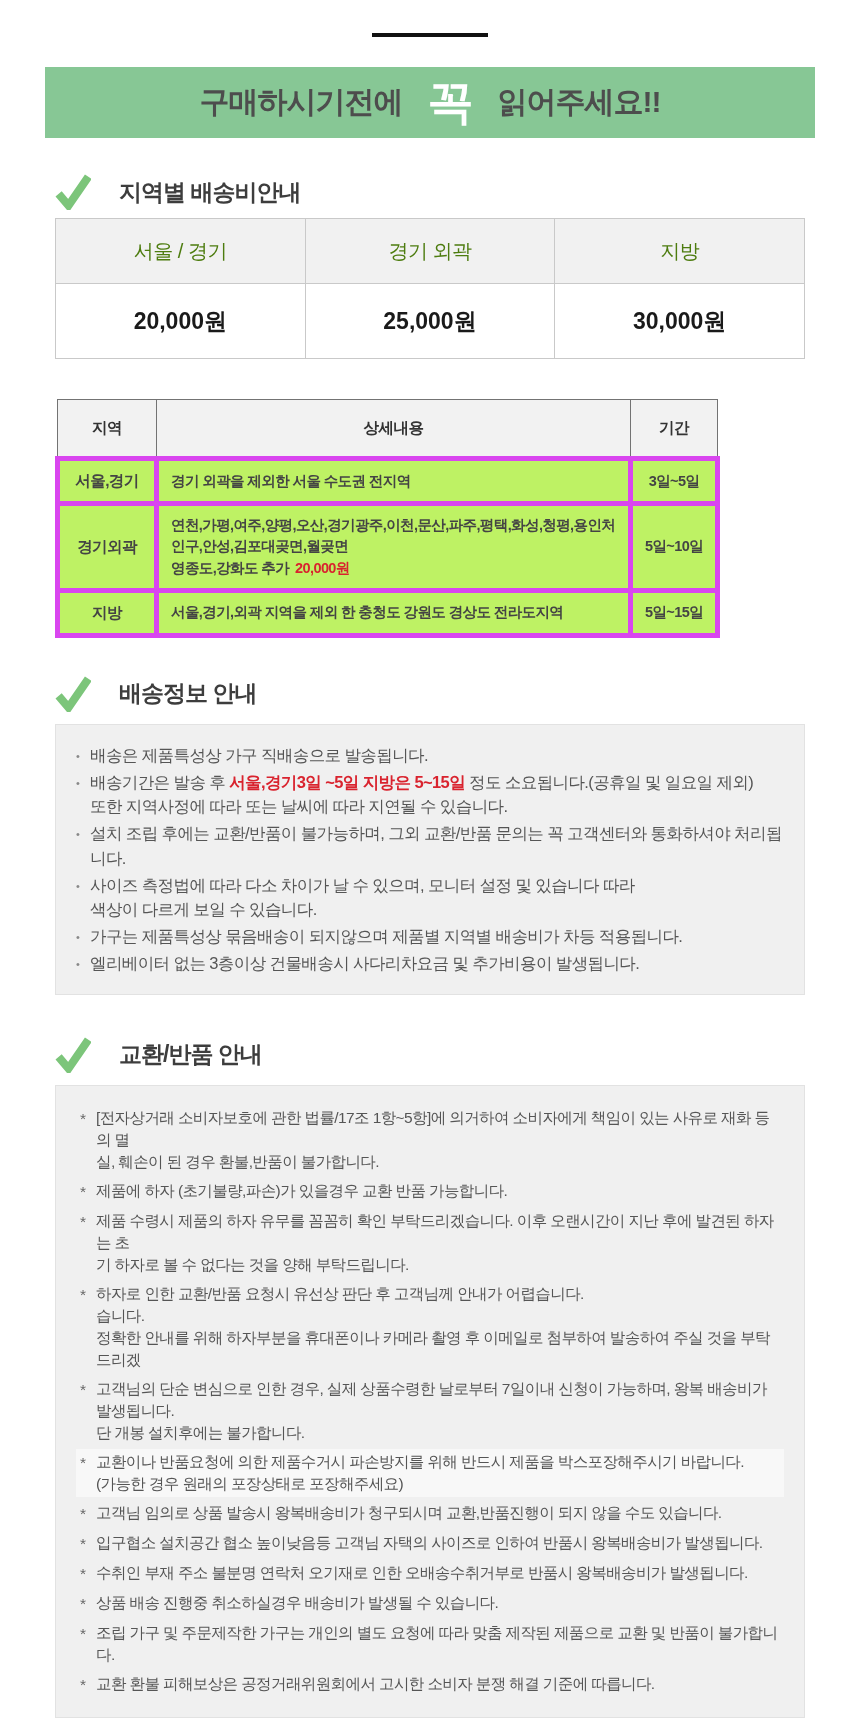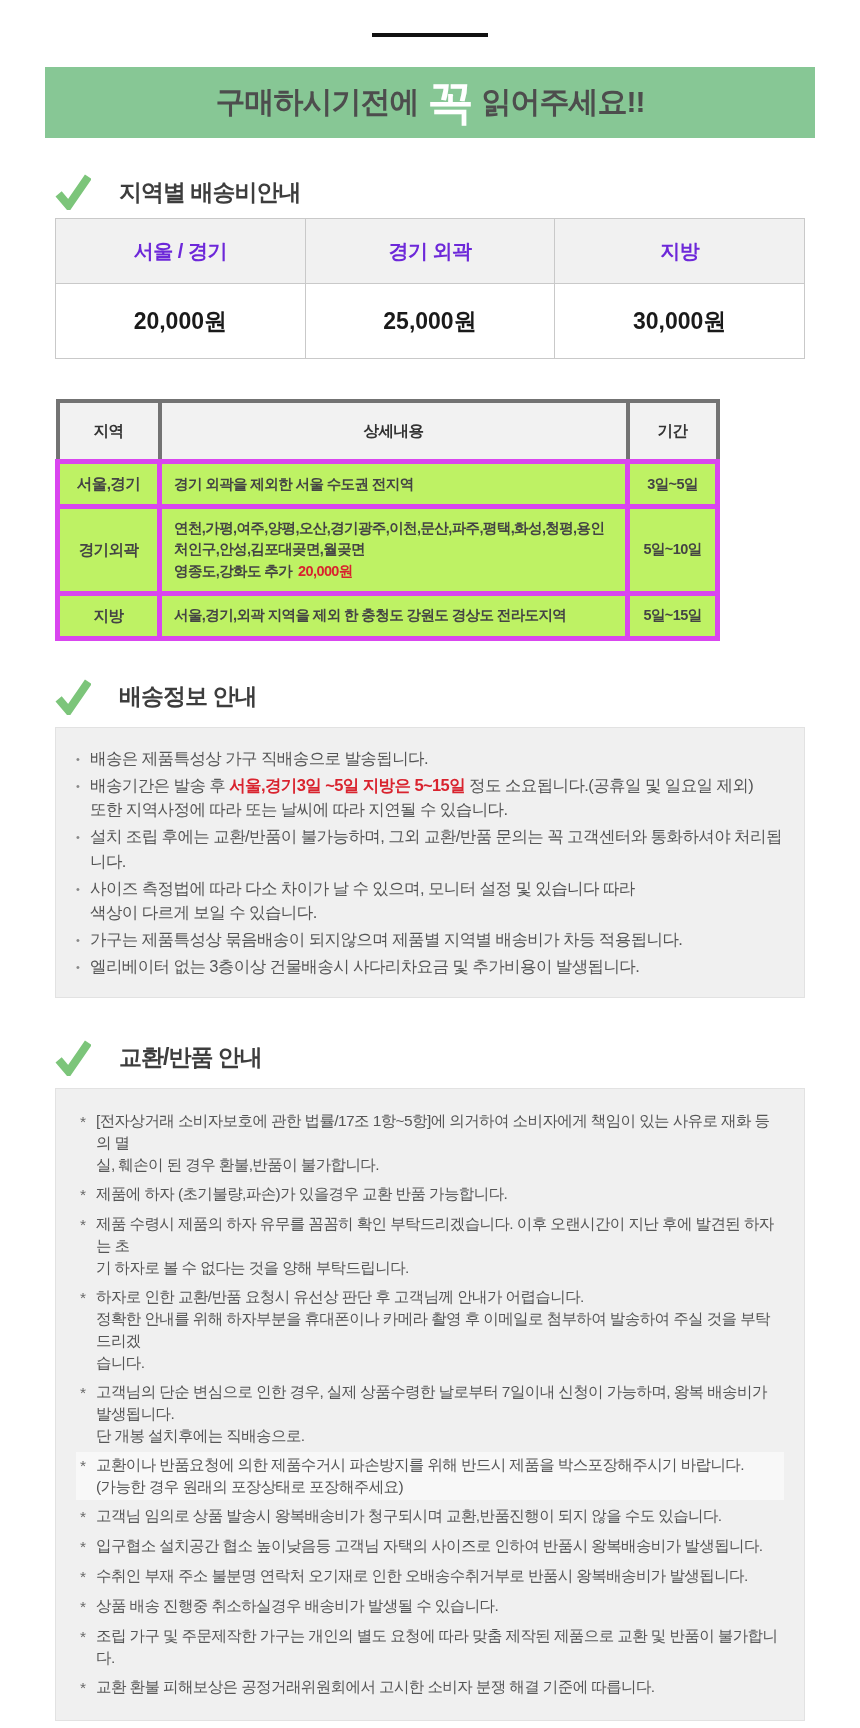--- a/index.html
+++ b/index.html
@@ -6,35 +6,35 @@
   .page{
     width:860px;min-height:1728px;background:#fff;margin:0 auto;
     font-family:"Liberation Sans","DejaVu Sans",sans-serif;color:#3f3f3f;
     overflow:hidden;box-sizing:border-box;
   }
   
   .top-line{width:116px;height:4px;background:#111;margin:33px auto 0;}
   
   .banner{
     margin:30px 45px 0;height:71px;background:#87c795;
-    display:flex;align-items:center;justify-content:center;
+    display:flex;align-items:center;justify-content:center;gap:16px;
   }
   .banner .t{font-size:30px;font-weight:bold;color:#4d4d4d;letter-spacing:-1px;}
   .banner .big{font-size:46px;font-weight:bold;color:#fff;margin:0 9px;letter-spacing:-1px;}
   
   .sec-head{display:flex;align-items:center;gap:28px;margin:36px 55px 0;}
   .sec-head .chk{width:36px;height:36px;flex:0 0 auto;}
   .sec-head h2{font-size:23px;color:#3d3d3d;margin:0;font-weight:700;letter-spacing:-1px;}
   
   .price-table{width:750px;border-collapse:collapse;margin:8px 55px 0;table-layout:fixed;}
-  .price-table th{background:#f1f1f1;border:1px solid #c9c9c9;height:62px;font-size:20px;font-weight:700;color:#6d28d9;letter-spacing:-0.5px;}
+  .price-table th{background:#f1f1f1;border:1px solid #c9c9c9;height:62px;font-size:20px;font-weight:400;color:#4d7c0f;letter-spacing:-0.5px;}
   .price-table td{background:#fff;border:1px solid #c9c9c9;height:72px;text-align:center;font-size:23px;font-weight:700;color:#1a1a1a;}
   
   .region-table{width:665px;border-collapse:collapse;margin:40px 55px 0;font-size:14.5px;table-layout:fixed;}
-  .region-table th{background:#f2f2f2;border:4px solid #737373;height:38px;font-size:15.5px;color:#333;font-weight:700;letter-spacing:-0.5px;}
+  .region-table th{background:#f2f2f2;border:1px solid #737373;height:38px;font-size:15.5px;color:#333;font-weight:700;letter-spacing:-0.5px;}
   .region-table td{border:5px solid #d946ef;background:#bef264;color:#444;padding:9px 12px;line-height:1.45;font-weight:600;letter-spacing:-0.6px;}
   .rt-region{width:96px;text-align:center;font-size:15.5px;font-weight:700;}
   .rt-period{width:78px;text-align:center;padding:9px 4px !important;}
   .rt-detail .line{display:block;}
   .red{color:#d9232e;font-weight:700;}
   .ml{margin-left:6px;}
   
   .info-box{margin:12px 55px 0;background:#f0f0f0;border:1px solid #e2e2e2;padding:16px 20px;}
   .d-item{display:flex;font-size:16.5px;color:#555;line-height:1.5;margin:2px 0;letter-spacing:-0.6px;}
   .d-marker{width:14px;flex:0 0 auto;color:#888;font-size:11px;padding-top:5px;}
@@ -178,29 +178,29 @@
       <span class="x-marker">*</span>
       <span class="x-text">
         <span>제품 수령시 제품의 하자 유무를 꼼꼼히 확인 부탁드리겠습니다. 이후 오랜시간이 지난 후에 발견된 하자는 초</span>
         <span class="cont">기 하자로 볼 수 없다는 것을 양해 부탁드립니다.</span>
       </span>
     </div>
     <div class="x-item">
       <span class="x-marker">*</span>
       <span class="x-text">
         <span>하자로 인한 교환/반품 요청시 유선상 판단 후 고객님께 안내가 어렵습니다.</span>
+        <span class="cont">습니다.</span>
         <span class="cont">정확한 안내를 위해 하자부분을 휴대폰이나 카메라 촬영 후 이메일로 첨부하여 발송하여 주실 것을 부탁드리겠</span>
-        <span class="cont">습니다.</span>
       </span>
     </div>
     <div class="x-item">
       <span class="x-marker">*</span>
       <span class="x-text">
         <span>고객님의 단순 변심으로 인한 경우, 실제 상품수령한 날로부터 7일이내 신청이 가능하며, 왕복 배송비가 발생됩니다.</span>
-        <span class="cont">단 개봉 설치후에는 직배송으로.</span>
+        <span class="cont">단 개봉 설치후에는 불가합니다.</span>
       </span>
     </div>
     <div class="x-item hl">
       <span class="x-marker">*</span>
       <span class="x-text">
         <span>교환이나 반품요청에 의한 제품수거시 파손방지를 위해 반드시 제품을 박스포장해주시기 바랍니다.</span>
         <span class="cont">(가능한 경우 원래의 포장상태로 포장해주세요)</span>
       </span>
     </div>
     <div class="x-item">

